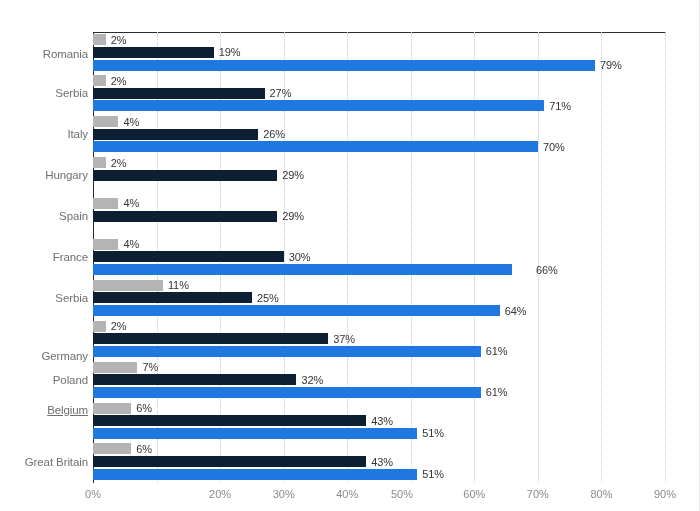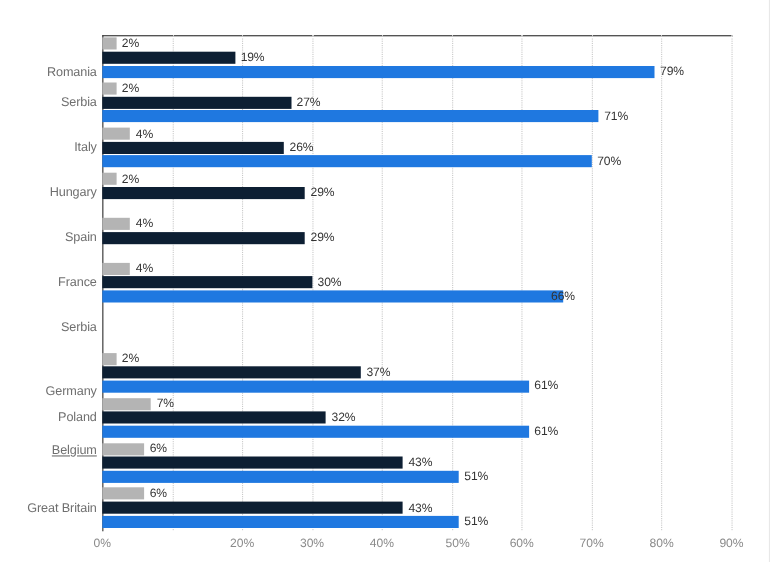--- a/index.html
+++ b/index.html
@@ -225,21 +225,35 @@
         <div class="bar-row" style="top: 2.35455px;">
           <div class="bar s0" title="France 4%" style="width: 25.4222px; background: rgb(180, 180, 180);"></div>
           <span class="bar-value" style="left: 30.4222px;">4%</span>
         </div>
         <div class="bar-row" style="top: 14.9545px;">
           <div class="bar s1" title="France 30%" style="width: 190.667px; background: rgb(13, 31, 51);"></div>
           <span class="bar-value" style="left: 195.667px;">30%</span>
         </div>
         <div class="bar-row" style="top: 27.5545px;">
           <div class="bar s2" title="France 66%" style="width: 419.467px; background: rgb(31, 120, 224);"></div>
-          <span class="bar-value" style="left: 408px;">66%</span>
+          <span class="bar-value" style="left: 443px;">66%</span>
+        </div>
+      </div>
+      <div class="group" style="top: 245.455px; height: 40.9091px;">
+        <div class="bar-row" style="top: 2.35455px;">
+          <div class="bar s0" title="Serbia 11%" style="width: 69.9111px; background: rgb(180, 180, 180);"></div>
+          <span class="bar-value" style="left: 74.9111px;">11%</span>
+        </div>
+        <div class="bar-row" style="top: 14.9545px;">
+          <div class="bar s1" title="Serbia 25%" style="width: 158.889px; background: rgb(13, 31, 51);"></div>
+          <span class="bar-value" style="left: 163.889px;">25%</span>
+        </div>
+        <div class="bar-row" style="top: 27.5545px;">
+          <div class="bar s2" title="Serbia 64%" style="width: 406.756px; background: rgb(31, 120, 224);"></div>
+          <span class="bar-value" style="left: 411.756px;">64%</span>
         </div>
       </div>
       <div class="group" style="top: 286.364px; height: 40.9091px;">
         <div class="bar-row" style="top: 2.35455px;">
           <div class="bar s0" title="Germany 2%" style="width: 12.7111px; background: rgb(180, 180, 180);"></div>
           <span class="bar-value" style="left: 17.7111px;">2%</span>
         </div>
         <div class="bar-row" style="top: 14.9545px;">
           <div class="bar s1" title="Germany 37%" style="width: 235.156px; background: rgb(13, 31, 51);"></div>
           <span class="bar-value" style="left: 240.156px;">37%</span>
@@ -287,39 +301,39 @@
           <span class="bar-value" style="left: 278.289px;">43%</span>
         </div>
         <div class="bar-row" style="top: 27.5545px;">
           <div class="bar s2" title="Great Britain 51%" style="width: 324.133px; background: rgb(31, 120, 224);"></div>
           <span class="bar-value" style="left: 329.133px;">51%</span>
         </div>
       </div>
     </div>
 
   <div id="cat-labels">
-      <div class="cat-label" style="top: 34px;">Romania</div>
+      <div class="cat-label" style="top: 22px;">Romania</div>
       <div class="cat-label" style="top: 61.3636px;">Serbia</div>
       <div class="cat-label" style="top: 102.273px;">Italy</div>
       <div class="cat-label" style="top: 143.182px;">Hungary</div>
       <div class="cat-label" style="top: 184.091px;">Spain</div>
       <div class="cat-label" style="top: 225px;">France</div>
       <div class="cat-label" style="top: 265.909px;">Serbia</div>
       <div class="cat-label" style="top: 324px;">Germany</div>
       <div class="cat-label" style="top: 347.727px;">Poland</div>
       <div class="cat-label" style="top: 378px; text-decoration: underline;">Belgium</div>
       <div class="cat-label" style="top: 429.545px;">Great Britain</div>
     </div>
 
   <div id="x-labels">
       <div class="x-label" style="left: 0px;">0%</div>
       <div class="x-label" style="left: 63.5556px; margin-top: 44px;">10%</div>
       <div class="x-label" style="left: 127.111px;">20%</div>
       <div class="x-label" style="left: 190.667px;">30%</div>
       <div class="x-label" style="left: 254.222px;">40%</div>
-      <div class="x-label" style="left: 323px;">50%</div>
+      <div class="x-label" style="left: 309px;">50%</div>
       <div class="x-label" style="left: 381.333px;">60%</div>
       <div class="x-label" style="left: 444.889px;">70%</div>
       <div class="x-label" style="left: 508.444px;">80%</div>
       <div class="x-label" style="left: 572px;">90%</div>
     </div>
 
 </div>
 
 </body></html>

